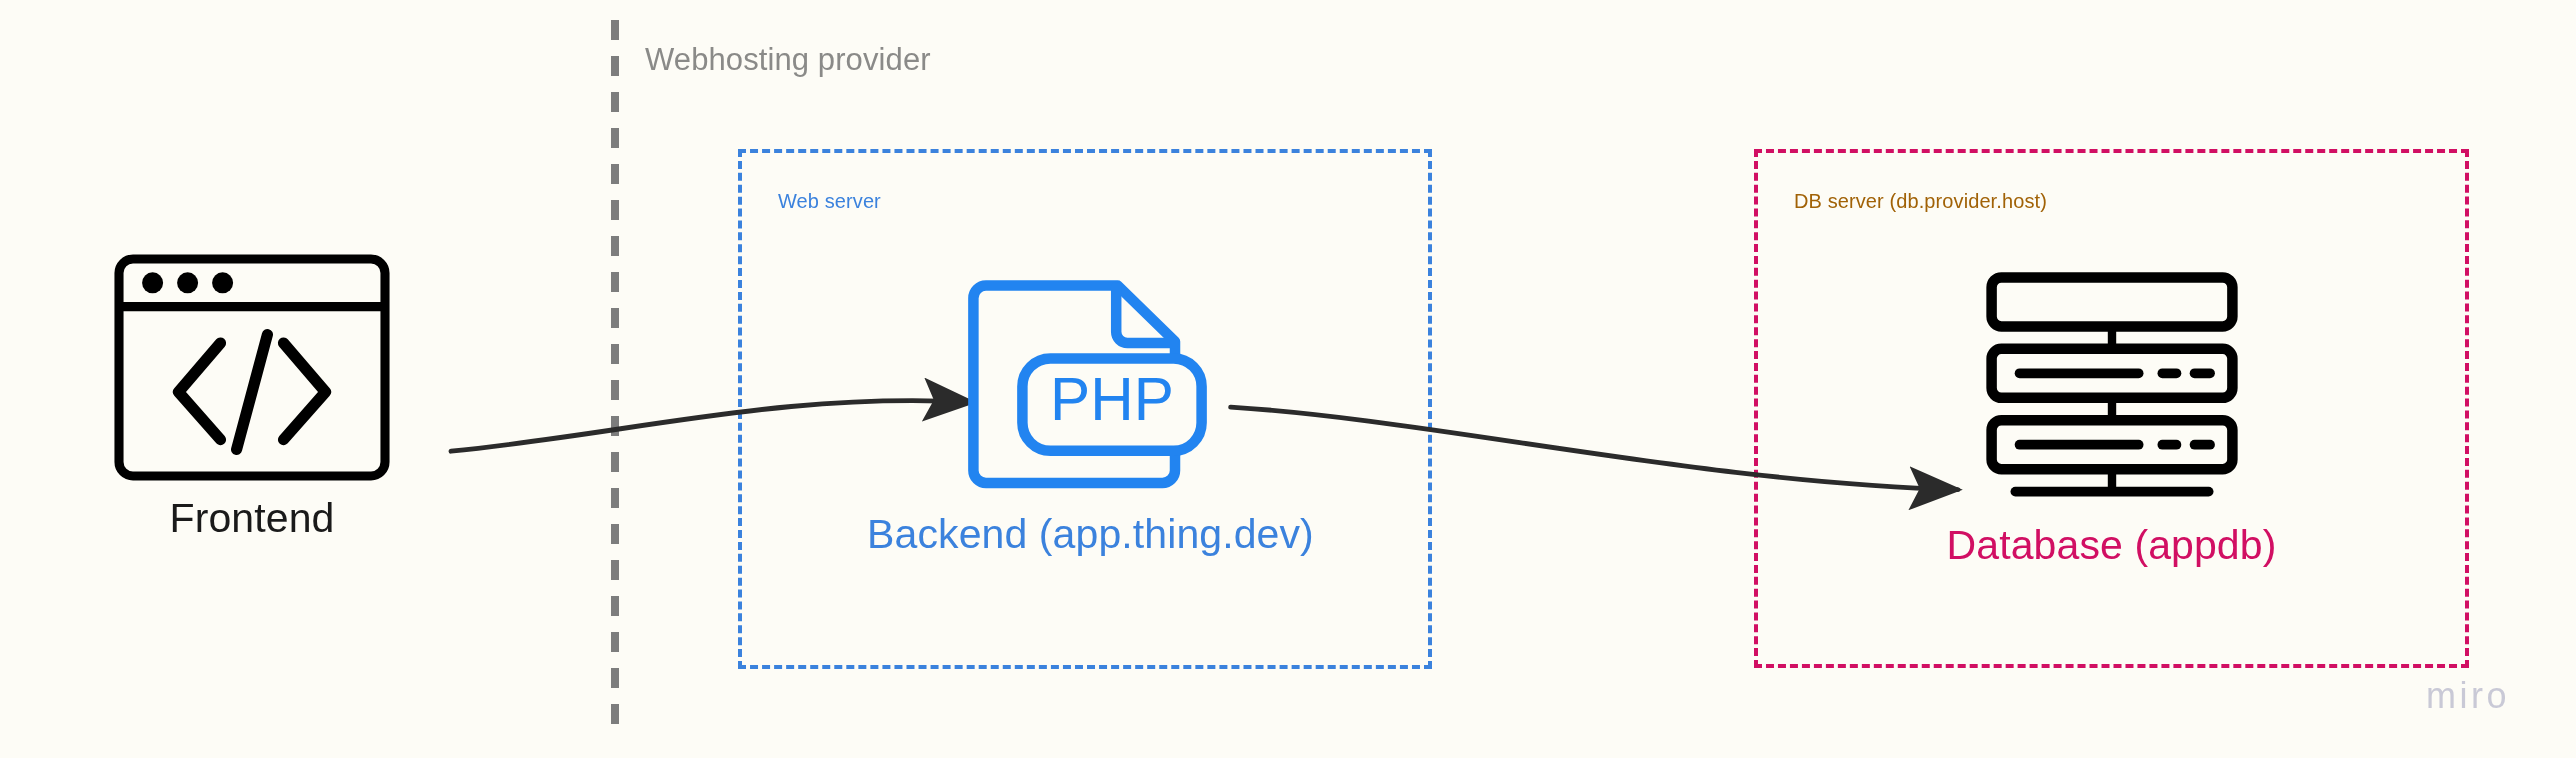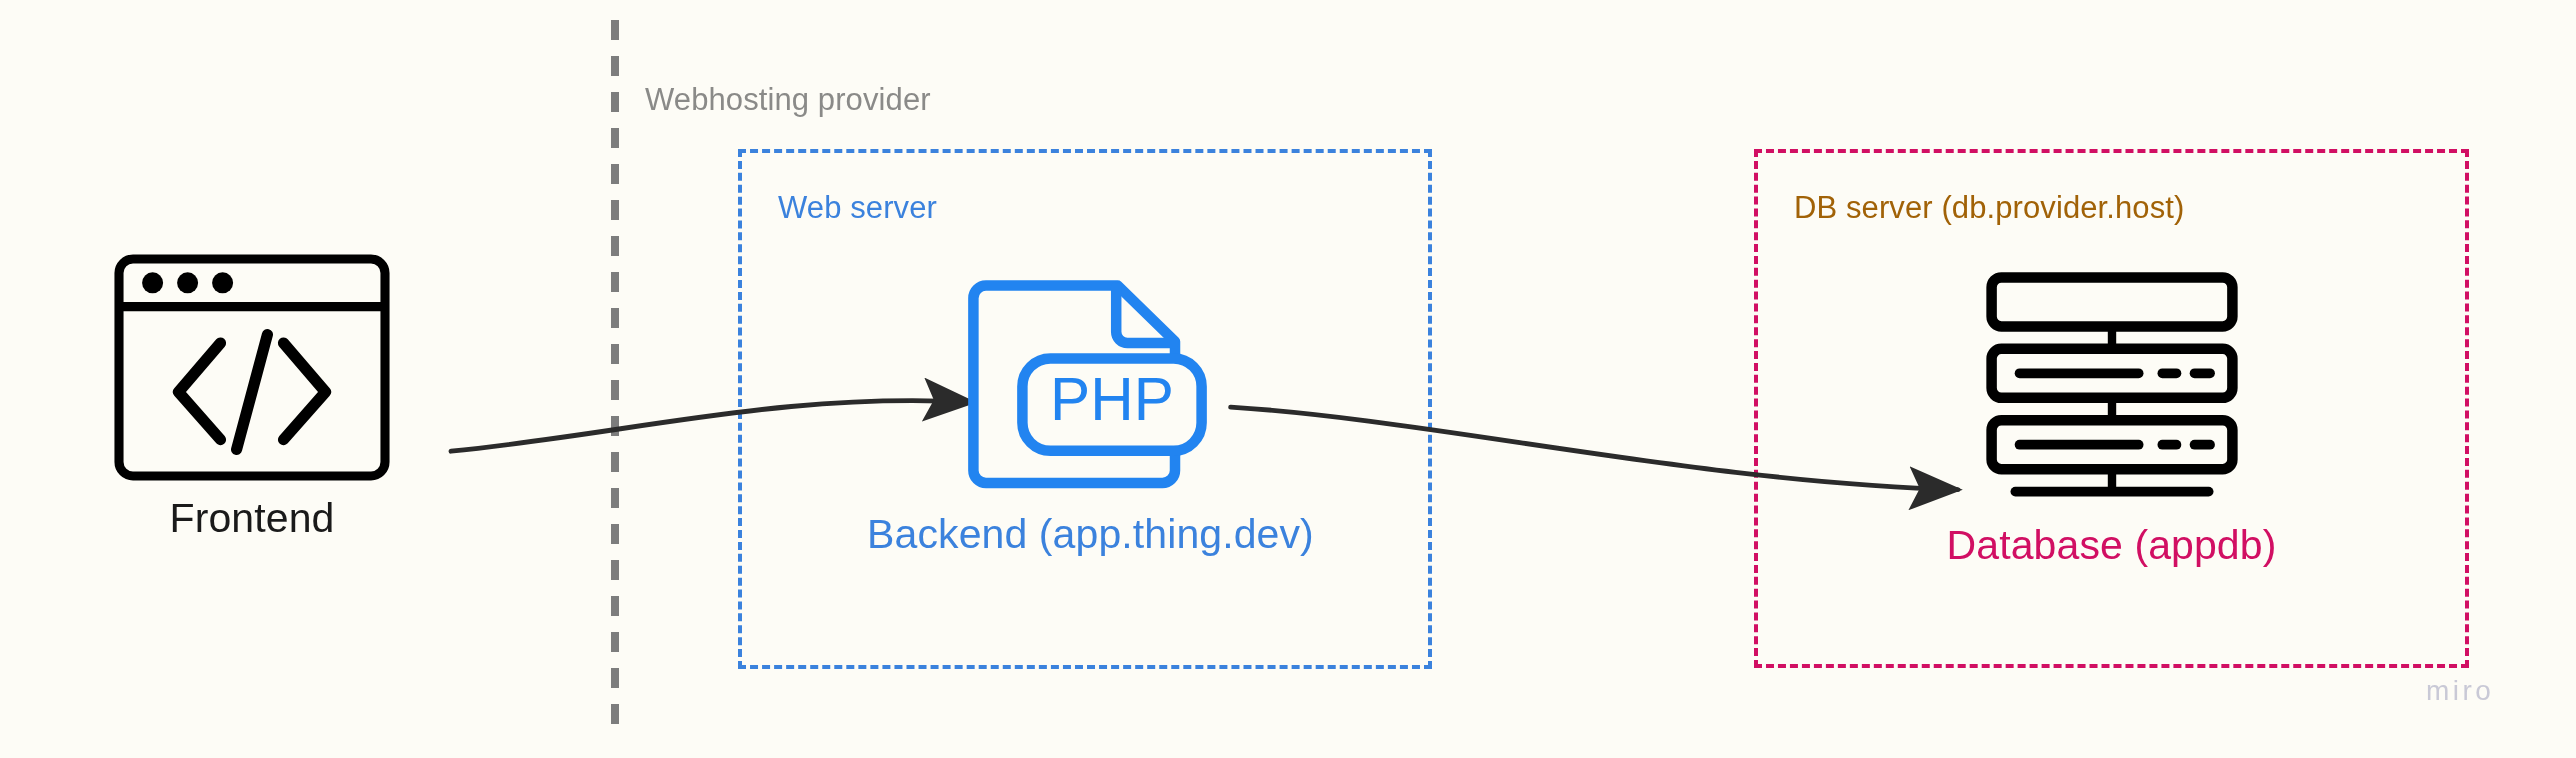--- a/index.html
+++ b/index.html
@@ -32,21 +32,20 @@
     background-repeat: repeat-y;
   }
   .provider-label {
     position: absolute;
     left: 645px;
     top: 42px;
     font-size: 31px;
     color: #8a8a88;
     letter-spacing: 0.1px;
     white-space: nowrap;
-    margin-top: 40px;
   }
 
   
   .zone {
     position: absolute;
     box-sizing: border-box;
     background: transparent;
   }
   .zone-web {
     left: 738px;
@@ -57,21 +56,21 @@
   }
   .zone-db {
     left: 1754px;
     top: 149px;
     width: 715px;
     height: 519px;
     border: 4.2px dashed #d10f63;
   }
   .zone-label {
     position: absolute;
-    font-size: 31px;
+    font-size: 20px;
     white-space: nowrap;
     letter-spacing: 0.1px;
   }
   .zone-web-label {
     left: 778px;
     top: 190px;
     color: #3b82dd;
   }
   .zone-db-label {
     left: 1794px;
@@ -109,21 +108,21 @@
     width: 2576px;
     height: 759px;
     pointer-events: none;
   }
 
   
   .watermark {
     position: absolute;
     left: 2426px;
     top: 675px;
-    font-size: 28px;
+    font-size: 36px;
     letter-spacing: 3.5px;
     color: #c9c9d6;
     font-weight: 400;
   }
 </style>
 </head>
 <body>
 
 <div id="canvas">
 

